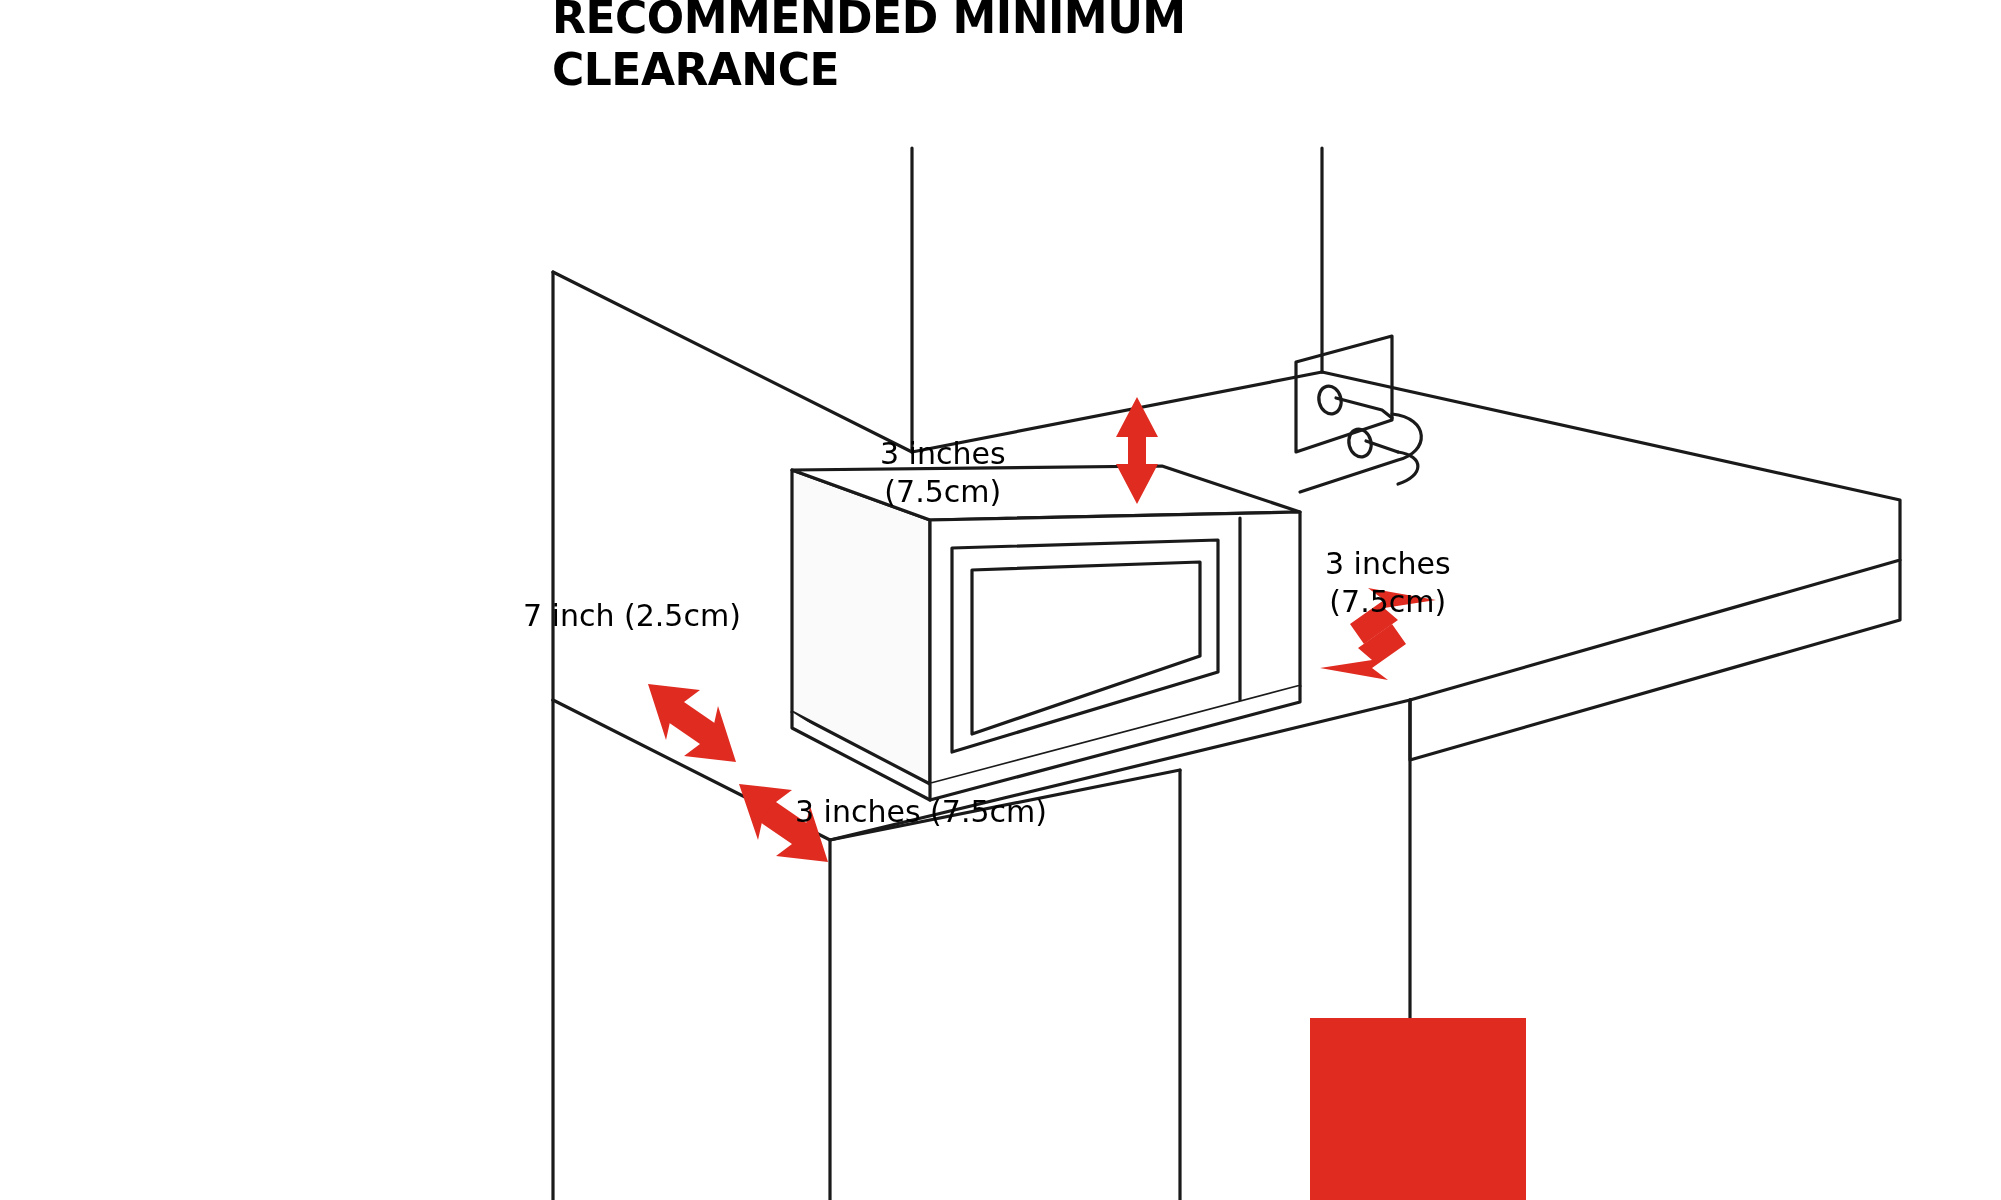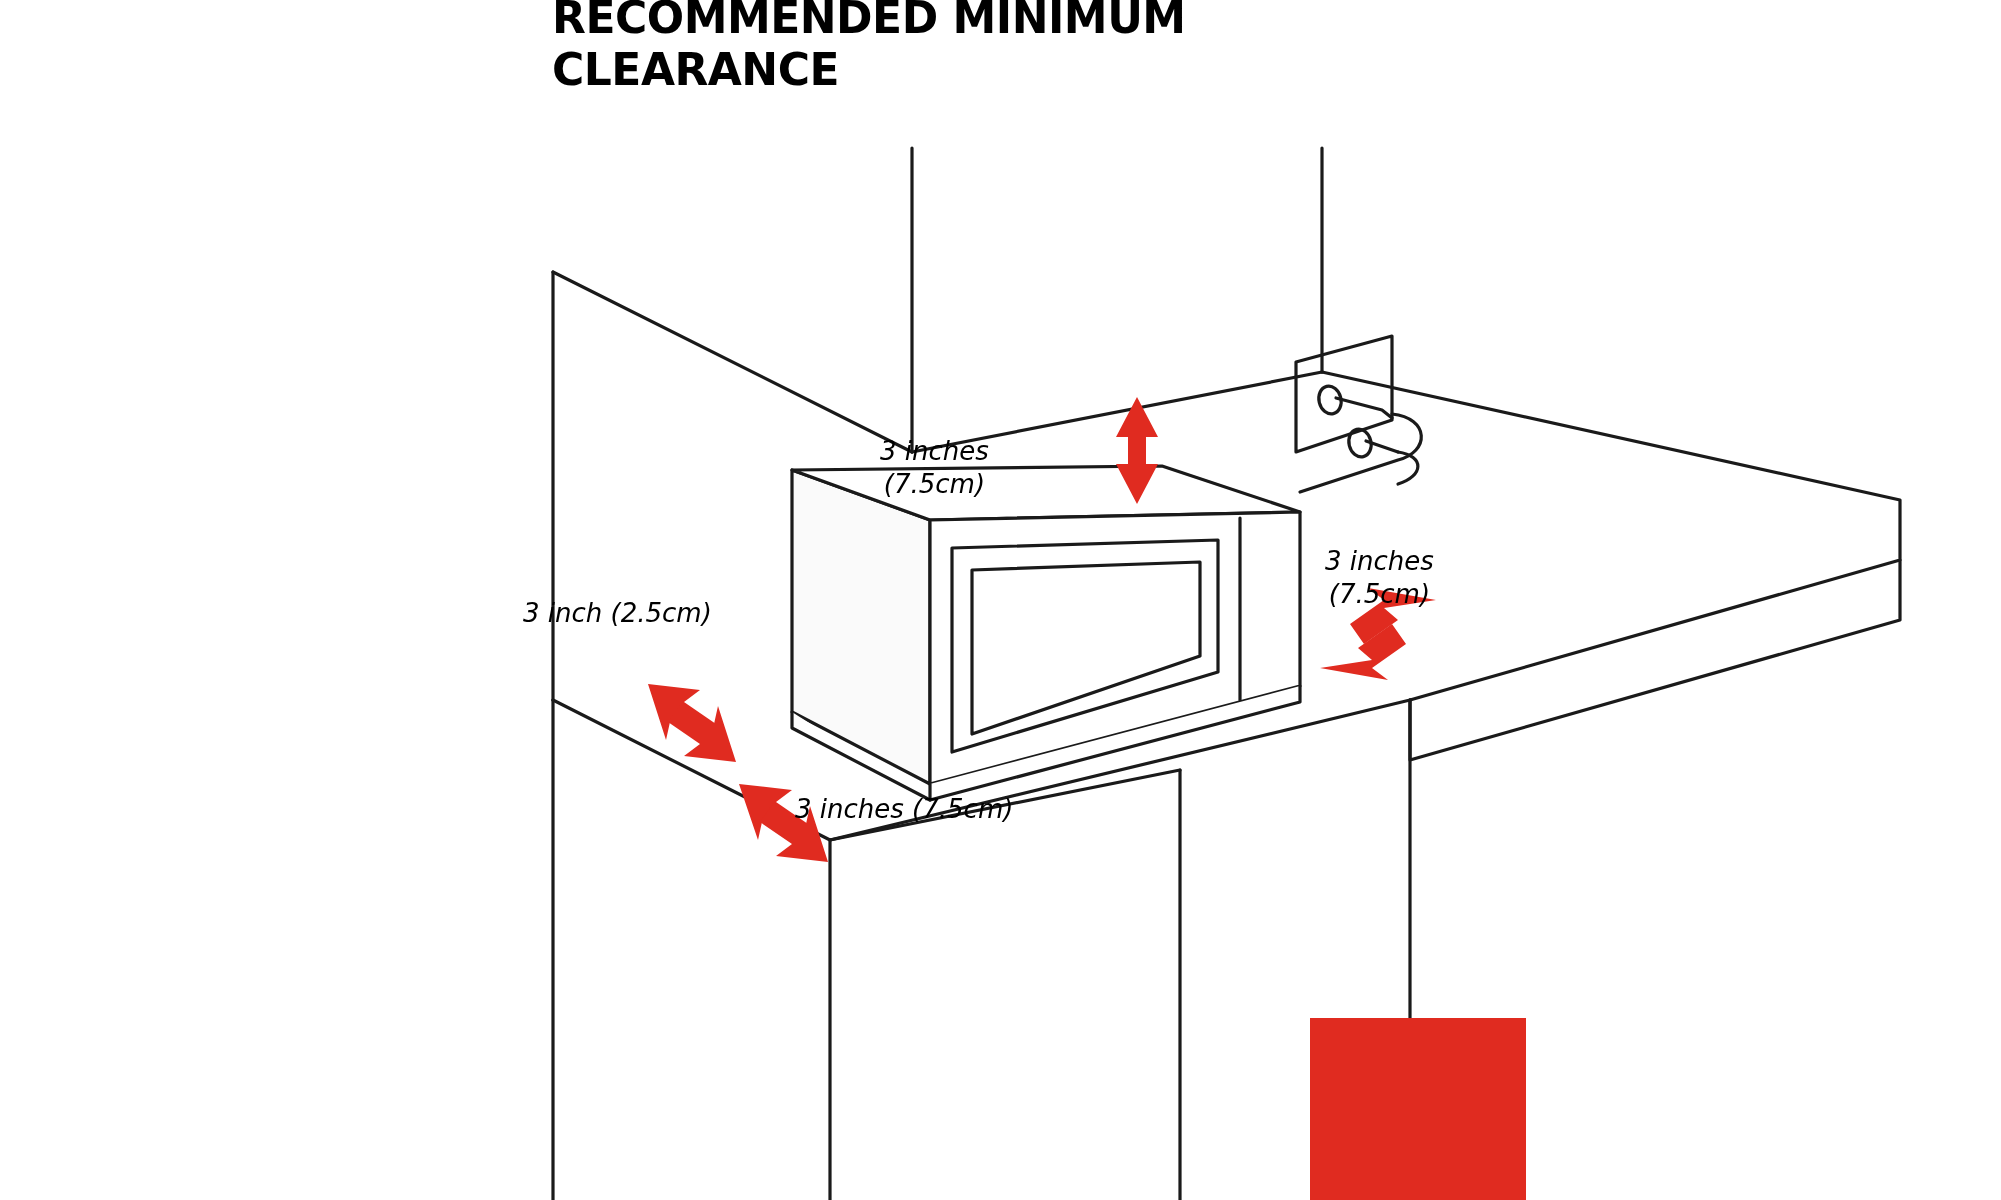--- a/index.html
+++ b/index.html
@@ -30,25 +30,24 @@
     font-weight: 700;
     font-size: 44px;
     line-height: 1.18;
     letter-spacing: -0.5px;
     color: #000000;
     white-space: pre-line;
   }
   .lbl {
     position: absolute;
     font-family: "DejaVu Sans", "Liberation Sans", sans-serif;
-    font-size: 26px;
+    font-size: 30px;
     line-height: 1.25;
     color: #000000;
     white-space: pre-line;
-    font-style: italic;
   }
   #lbl-top { left: 880px; top: 435px; text-align: center; }
   #lbl-left { left: 523px; top: 597px; }
   #lbl-right { left: 1325px; top: 545px; text-align: center; }
   #lbl-front { left: 795px; top: 793px; }
   svg { display: block; }
 </style>
 </head>
 <body>
 
@@ -119,18 +118,18 @@
         <path d="M1320 668 L1372 660 L1358 648 L1392 624 L1406 644 L1372 668 L1388 680 Z"></path>
         <path d="M1436 600 L1384 608 L1398 620 L1364 644 L1350 624 L1384 600 L1368 588 Z"></path>
       </g>
     </g>
 
     <rect x="1310" y="1018" width="216" height="182" fill="#E02B20"></rect>
   </svg>
 
   <div class="lbl" id="lbl-top">3 inches
 (7.5cm)</div>
-  <div class="lbl" id="lbl-left">3 inch (2.5cm)</div>
+  <div class="lbl" id="lbl-left">7 inch (2.5cm)</div>
   <div class="lbl" id="lbl-right">3 inches
 (7.5cm)</div>
   <div class="lbl" id="lbl-front">3 inches (7.5cm)</div>
 
 </div>
 
 </body></html>

